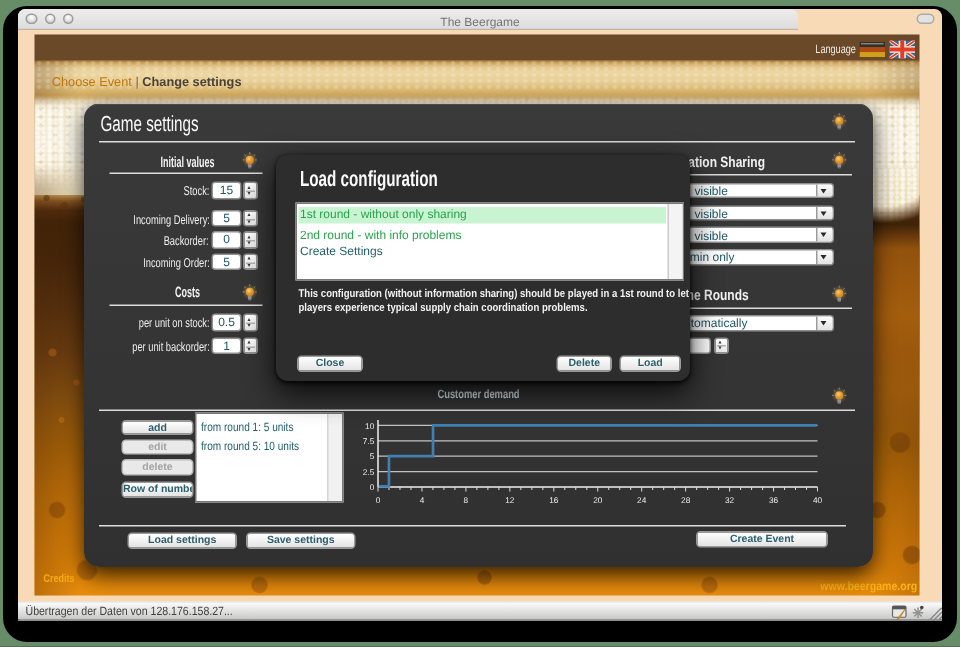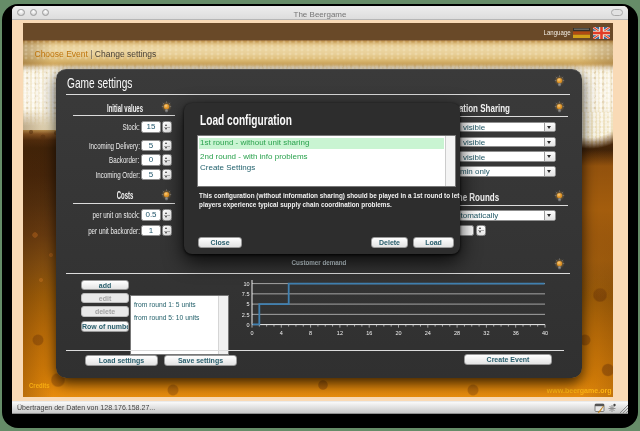--- a/index.html
+++ b/index.html
@@ -8,21 +8,21 @@
 .abs { position:absolute; }
 .t { position:absolute; white-space:nowrap; line-height:1; }
 
 
 #shadow { left:2px; top:4px; width:636px; height:424px; background:#000; border-radius:16px; }
 
 
 #window { left:12px; top:6px; width:616px; height:407px; background:#f9dab6; border-radius:5px 5px 2px 2px; }
 
 
-#titlebar { left:12px; top:6px; width:616px; height:14px; background:linear-gradient(#ededed,#dddddd); border-radius:5px 5px 0 0; border-bottom:1px solid #b6b6b6; }
+#titlebar { left:12px; top:6px; width:520px; height:14px; background:linear-gradient(#ededed,#dddddd); border-radius:5px 5px 0 0; border-bottom:1px solid #b6b6b6; }
 .tl { position:absolute; top:2.6px; width:7.4px; height:7.4px; border-radius:50%; border:1px solid #9b9b9b; background:radial-gradient(circle at 50% 30%, #fbfbfb 10%, #dedede 60%, #c0c0c0 100%); }
 #ttl { left:0; top:3.5px; width:616px; text-align:center; font-size:8px; color:#757575; position:absolute; }
 #capsule { position:absolute; left:599px; top:3.4px; width:11.6px; height:6.6px; border:1.2px solid #a9a9a9; border-radius:4px; background:#e2e2e2; }
 
 
 #brownbar { left:23px; top:23px; width:590px; height:17px; background:#694928; }
 
 
 #beer { left:23px; top:40px; width:590px; height:357px;
 background:
@@ -142,21 +142,21 @@
   <rect x="0" y="3.8" width="17" height="4.4" fill="#f0e8d4"></rect>
   <rect x="7.2" y="0" width="2.6" height="12" fill="#e23c28"></rect>
   <rect x="0" y="4.7" width="17" height="2.6" fill="#e23c28"></rect>
 </svg>
 <div class="abs" id="beer"></div>
 <div class="abs" id="bandtex"></div>
 <div class="abs" id="foam"></div>
 <div class="abs" id="foamR"></div>
 <div class="abs" id="beerR"></div>
 
-<div class="t" style="left:34.5px; top:49.7px; font-size:8.5px; color:#bf750c;">Choose Event <span style="color:#6b6156;">|</span> <span style="color:#4a4238;">Change settings</span></div>
+<div class="t" style="left:34.5px; top:49.7px; font-size:8.5px; color:#bf750c;">Choose Event <span style="color:#6b6156;">|</span> <span style="color:#4a4238;font-weight:bold;">Change settings</span></div>
 
 <div class="t" style="left:28.5px; top:382px; font-size:7.5px; font-weight:bold; color:#f8ad12; transform:scaleX(0.8); transform-origin:0 50%;">Credits</div>
 <div class="t" style="right:28.5px; top:386.5px; font-size:8px; font-weight:bold; color:#fdb414; transform:scaleX(0.88); transform-origin:100% 50%;">www.beergame.org</div>
 
 <div class="abs" id="statusbar"></div>
 <div class="t" style="left:16.5px; top:404px; font-size:8px; color:#3f3f3f; transform:scaleX(0.88); transform-origin:0 50%;">Übertragen der Daten von 128.176.158.27...</div>
 
 <div class="abs" id="panel"></div>
 <div class="t" style="left:67px; top:75.6px; font-size:14.5px; color:#fafafa; transform:scaleX(0.70); transform-origin:0 0;">Game settings</div>
 <div class="white-line" style="left:66px; top:93.5px; width:504px;"></div>
@@ -258,21 +258,21 @@
   </div>
 
 <div class="hdr" style="left:259px; top:258.8px; width:120px; font-size:8px; transform:scaleX(0.78); color:#d5e4ea;">Customer demand</div>
 <div class="white-line" style="left:66px; top:272.5px; width:504px;"></div>
 
 <div class="btnw" style="left:81px; top:279.5px; width:48px; height:10.5px; line-height:9px;">add</div>
 <div class="btnd" style="left:81px; top:292.5px; width:48px; height:10.5px; line-height:9px;">edit</div>
 <div class="btnd" style="left:81px; top:306px; width:48px; height:10.5px; line-height:9px;">delete</div>
 <div class="btnw" style="left:81px; top:320.5px; width:48px; height:11px; line-height:9.5px; overflow:hidden; white-space:nowrap;">Row of numbe</div>
 
-<div class="listbox" style="left:130px; top:275px; width:99px; height:60px;margin-top:20px;">
+<div class="listbox" style="left:130px; top:275px; width:99px; height:60px;">
   <div class="t" style="left:3px; top:4.5px; font-size:8px; color:#23606b; transform:scaleX(0.84); transform-origin:0 0;">from round 1: 5 units</div>
   <div class="t" style="left:3px; top:18px; font-size:8px; color:#23606b; transform:scaleX(0.84); transform-origin:0 0;">from round 5: 10 units</div>
   <div class="sb" style="background:#f1f1f1; border-left:1px solid #d5d5d5;"></div>
 </div>
 
 <svg class="abs" id="chart" width="316" height="66">
   <g stroke="rgba(255,255,255,0.7)" stroke-width="0.8">
     <line x1="14" y1="7.6" x2="307" y2="7.6"></line>
     <line x1="14" y1="17.85" x2="307" y2="17.85"></line>
     <line x1="14" y1="28.1" x2="307" y2="28.1"></line>
@@ -352,21 +352,21 @@
 <div class="btnw" style="left:85px; top:354.5px; width:73px; height:11.5px; line-height:10px;">Load settings</div>
 <div class="btnw" style="left:164px; top:354.5px; width:73px; height:11.5px; line-height:10px;">Save settings</div>
 <div class="btnw" style="left:464px; top:354px; width:88px; height:11px; line-height:9.5px;">Create Event</div>
 
 <div class="abs" id="modal"></div>
 <div class="t" style="left:199.5px; top:113px; font-size:14.5px; font-weight:bold; color:#fafafa; transform:scaleX(0.70); transform-origin:0 0;">Load configuration</div>
 <div class="listbox abs" style="left:197px; top:135px; width:259px; height:52px;">
   <div style="position:absolute; left:0.5px; top:1.5px; right:11px; height:11.6px; background:#c9f4d2;"></div>
   <div class="sb"></div>
 </div>
-<div class="t" style="left:200px; top:139px; font-size:8px; color:#2ba24e; transform:scaleX(1); transform-origin:0 0;">1st round - without unit sharing</div>
+<div class="t" style="left:200px; top:139px; font-size:8px; color:#2ba24e; transform:scaleX(1); transform-origin:0 0;">1st round - without only sharing</div>
 <div class="t" style="left:200px; top:152.5px; font-size:8px; color:#2ba24e; transform:scaleX(1); transform-origin:0 0;">2nd round - with info problems</div>
 <div class="t" style="left:200px; top:164.2px; font-size:8px; color:#1f5f6b; transform:scaleX(1); transform-origin:0 0;">Create Settings</div>
 <div class="t" style="left:198.5px; top:190.5px; font-size:7.5px; font-weight:bold; color:#f2f2f2; line-height:9px; transform:scaleX(0.85); transform-origin:0 0;">This configuration (without information sharing) should be played in a 1st round to let<br>players experience typical supply chain coordination problems.</div>
 <div class="btnw" style="left:198px; top:237px; width:44px; height:11px; line-height:9.5px;">Close</div>
 <div class="btnw" style="left:371px; top:237px; width:37px; height:11px; line-height:9.5px;">Delete</div>
 <div class="btnw" style="left:413px; top:237px; width:41px; height:11px; line-height:9.5px;">Load</div>
 
 <svg class="bulb" style="left:554px; top:75px;">
     <use href="#bulbdef"></use>
   </svg>

